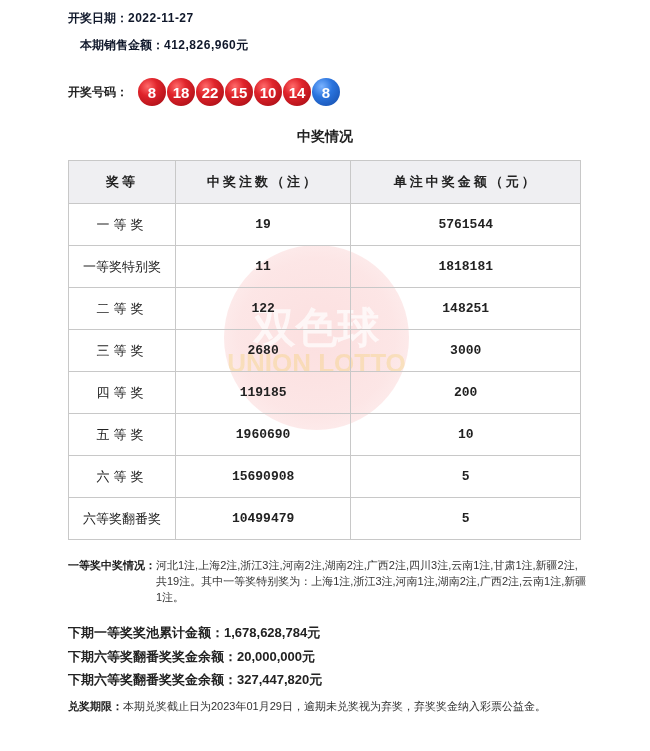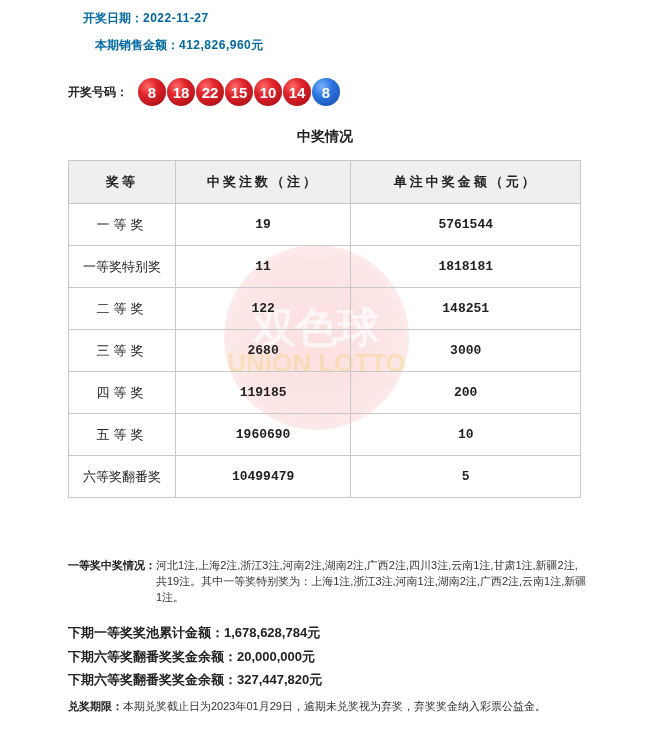--- a/index.html
+++ b/index.html
@@ -1,19 +1,19 @@
 <!DOCTYPE html>
 <html><head>
 <meta charset="utf-8">
 <style>
   * { box-sizing: border-box; margin: 0; padding: 0; }
   html, body { width: 650px; height: 751px; background: #ffffff; overflow: hidden; }
   body { font-family: "Liberation Sans", "DejaVu Sans", sans-serif; color: #222; position: relative; }
 
-  .info-line { position: absolute; left: 83px; font-size: 12px; font-weight: bold; color: #0369a1; }
+  .info-line { position: absolute; left: 68px; font-size: 12px; font-weight: bold; color: #0f172a; }
   .info-line .val { letter-spacing: 0.5px; }
   #line-date { top: 10px; }
   #line-sales { top: 37px; margin-left: 12px; }
 
   .balls-row { position: absolute; left: 68px; top: 77px; height: 30px; display: flex; align-items: center; }
   .balls-label { font-size: 12px; font-weight: bold; margin-right: 10px; }
   .ball {
     width: 28px; height: 28px; border-radius: 50%;
     display: flex; align-items: center; justify-content: center;
     color: #fff; font-weight: bold; font-size: 15px;
@@ -121,20 +121,25 @@
         <td class="lvl">四等奖</td>
         <td>119185</td>
         <td>200</td>
       </tr>
       <tr>
         <td class="lvl">五等奖</td>
         <td>1960690</td>
         <td>10</td>
       </tr>
       <tr>
+        <td class="lvl">六等奖</td>
+        <td>15690908</td>
+        <td>5</td>
+      </tr>
+      <tr>
         <td class="lvl tight">六等奖翻番奖</td>
         <td>10499479</td>
         <td>5</td>
       </tr>
     </tbody>
   </table>
 </div>
 
 <div class="notes" id="winners">
   <span class="note-label">一等奖中奖情况：</span>

